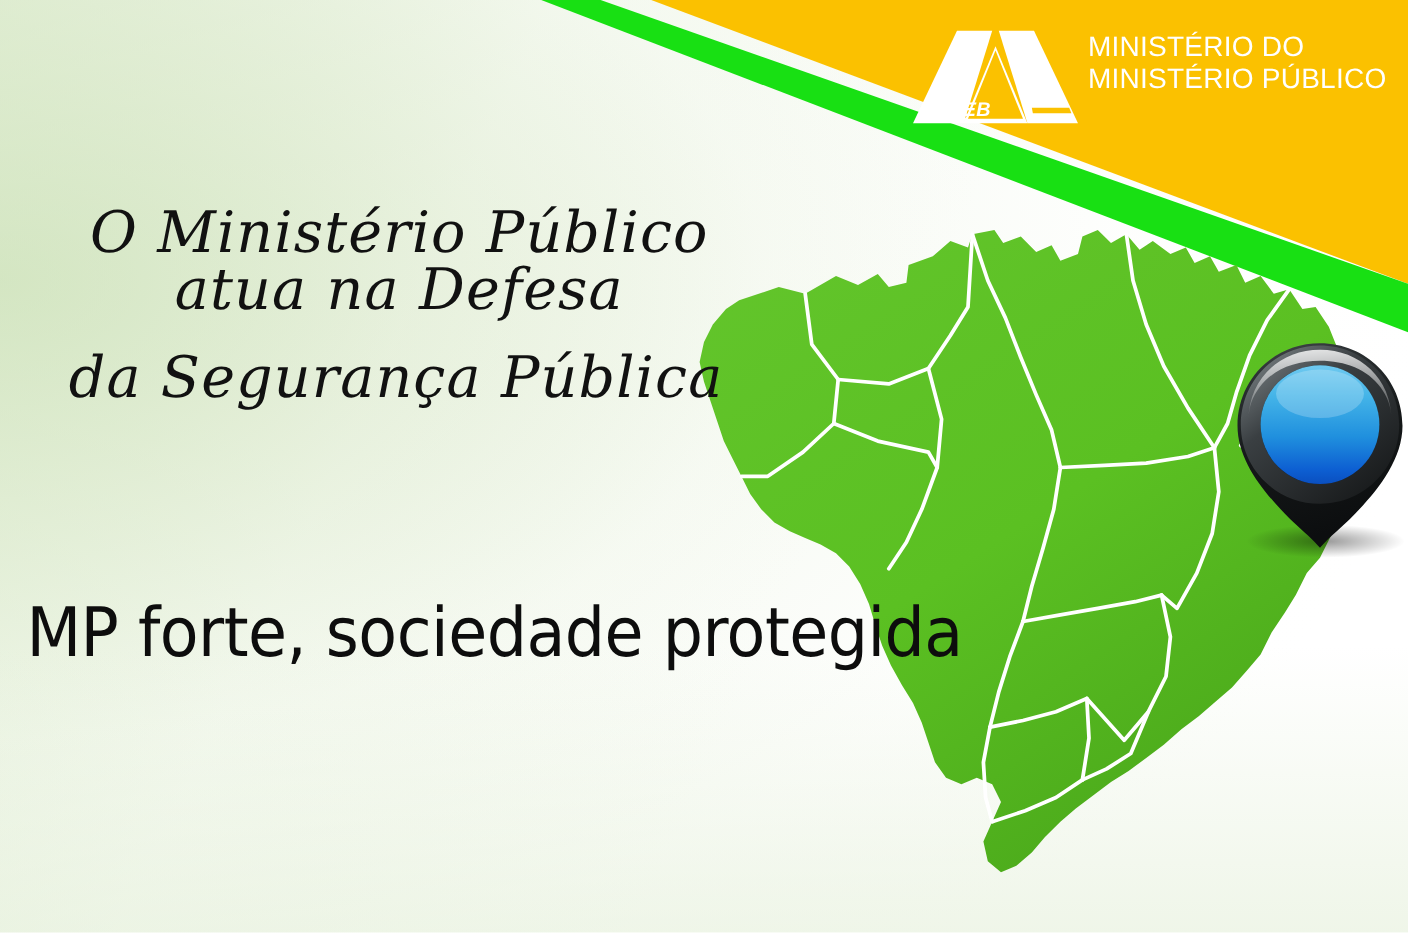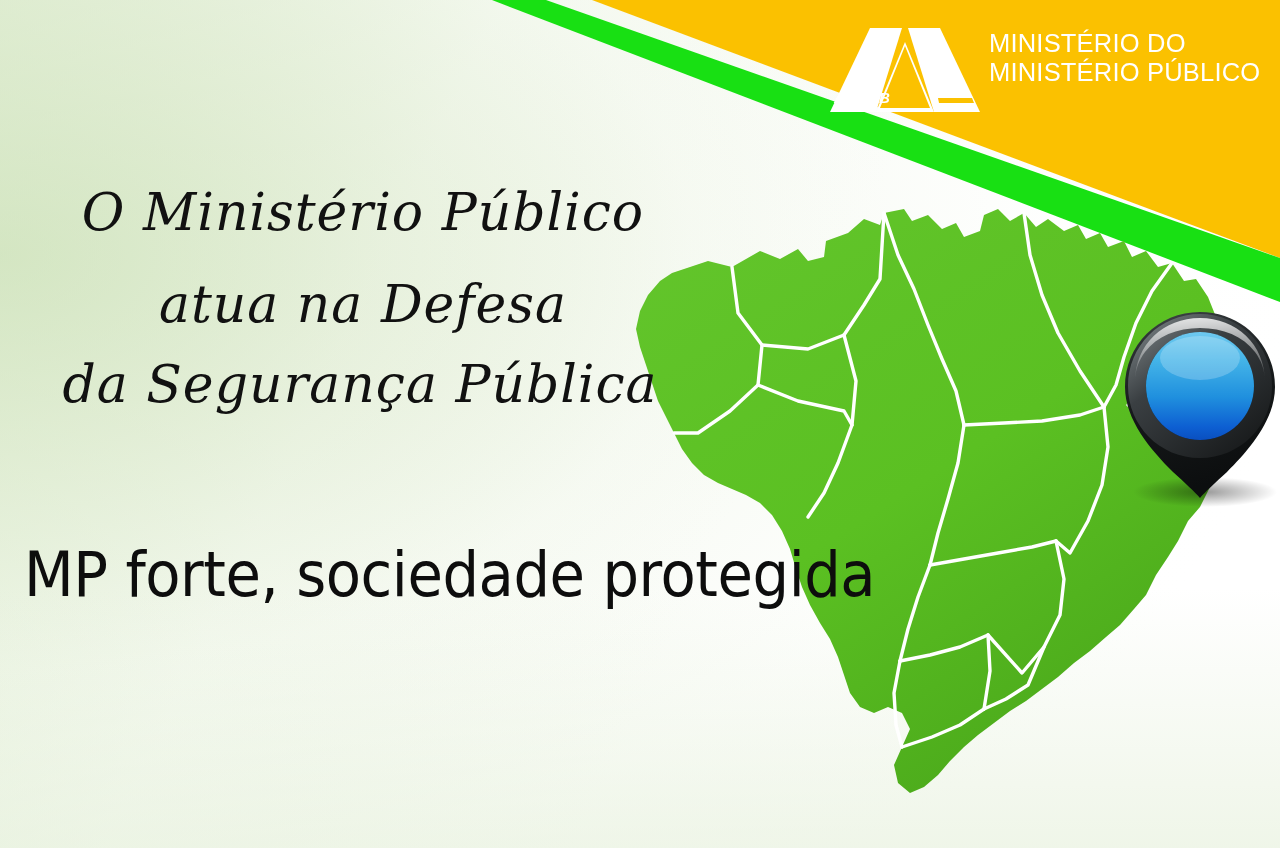--- a/index.html
+++ b/index.html
@@ -68,21 +68,21 @@
     left: 0; top: 0;
     width: 158px; height: 96px;
   }
   .logo-ampeb-word {
     position: absolute;
     left: 8px;
     top: 66px;
     font-family: "Liberation Sans", sans-serif;
     font-style: italic;
     font-weight: 700;
-    font-size: 15px;
+    font-size: 18px;
     letter-spacing: 0.4px;
     color: #ffffff;
     line-height: 1;
     z-index: 4;
   }
   .logo-text {
     position: absolute;
     left: 163px;
     top: 5px;
     color: #ffffff;
@@ -128,21 +128,21 @@
     font-weight: 400;
   }
   .script-line {
     display: block;
     font-size: 52px;
     line-height: 1.0;
     letter-spacing: 1px;
     white-space: nowrap;
   }
   .script-line.l1 { margin-left: 6px; }
-  .script-line.l2 { margin-top: 40px; margin-left: 6px; }
+  .script-line.l2 { margin-left: 6px; }
   .script-line.l3 { margin-top: 28px; margin-left: 0px; }
 
   
   .tagline {
     position: absolute;
     left: 24px;
     top: 544px;
     color: #0d0d0d;
     font-family: "DejaVu Sans", "Liberation Sans", sans-serif;
     font-weight: 400;

